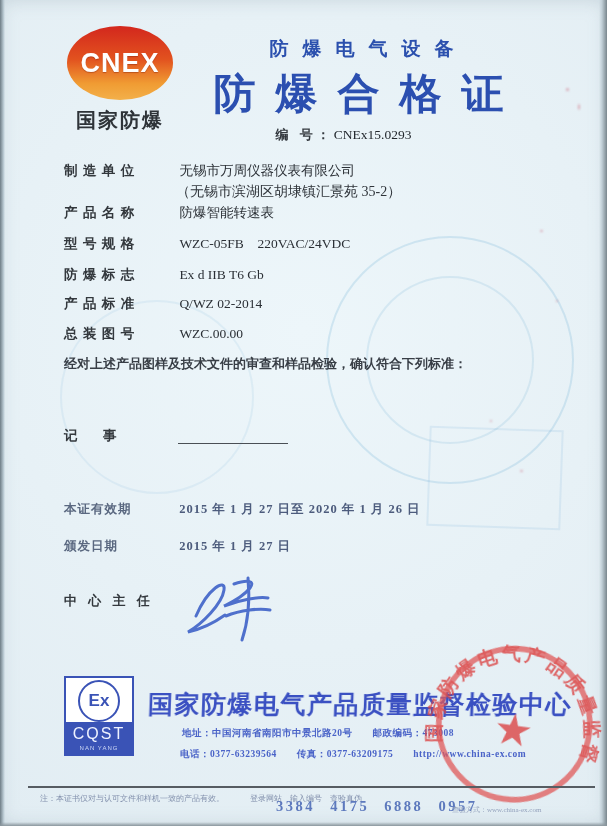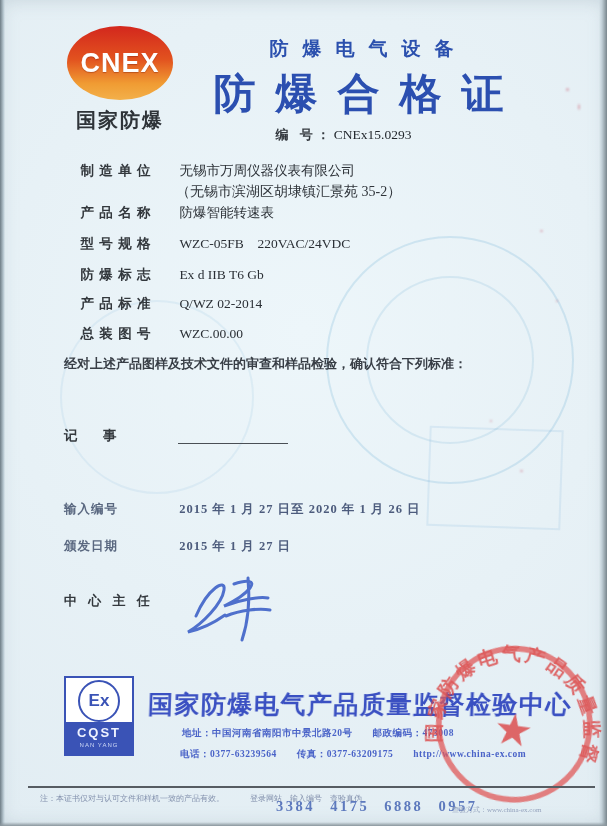--- a/index.html
+++ b/index.html
@@ -29,21 +29,21 @@
   .head-sub{position:absolute;left:150px;right:20px;top:36px;text-align:center;
     font-size:19px;font-weight:bold;color:#2b50ae;letter-spacing:14px;}
   .head-title{position:absolute;left:140px;right:10px;top:66px;text-align:center;
     font-size:42px;font-weight:bold;color:#2b4fb0;letter-spacing:20px;font-family:Liberation Mono, monospace;}
   .cert-no{position:absolute;left:80px;right:0;top:126px;text-align:center;font-size:13px;color:#2c3137;}
   .cert-no .lbl{font-weight:bold;letter-spacing:4px;color:#33383e;}
   .cert-no .val{font-size:13.5px;color:#23282e;}
 
   
   .frow{position:absolute;left:64px;font-size:13.5px;white-space:nowrap;}
-  .frow .flabel{display:inline-block;width:104px;font-weight:bold;color:#33383d;letter-spacing:1px;text-align:center;}
+  .frow .flabel{display:inline-block;width:104px;font-weight:bold;color:#33383d;letter-spacing:1px;}
   .frow .fvalue{display:inline-block;margin-left:8px;color:#2a2f35;}
   .fvalue2{position:absolute;left:176px;font-size:14px;color:#2f343a;}
 
   .statement{position:absolute;left:64px;top:354px;width:490px;font-size:13px;
     color:#383e46;font-weight:bold;line-height:20px;}
   .statement .std{font-weight:normal;color:#3a414a;}
 
   .notes-row{position:absolute;left:64px;top:427px;font-size:13.5px;font-weight:bold;
     color:#33383d;letter-spacing:6px;}
   .notes-line{position:absolute;left:178px;top:443px;width:110px;border-bottom:1.3px solid #4a4f55;}
@@ -69,21 +69,21 @@
 
   
   .cqst-logo{position:absolute;left:64px;top:676px;width:66px;height:76px;
     border:2.5px solid #3a53b6;background:#fff;
     font-family:"Liberation Sans","DejaVu Sans",sans-serif;filter:blur(.3px);}
   .cqst-top{height:44px;display:flex;align-items:flex-end;justify-content:center;}
   .cqst-circle{width:38px;height:38px;border:2.5px solid #3a53b6;border-radius:50%;
     display:flex;align-items:center;justify-content:center;
     color:#3a53b6;font-weight:bold;font-size:17px;}
   .cqst-bottom{height:32px;background:#3a53b6;color:#eef2ff;text-align:center;line-height:1;}
-  .cqst-name{font-size:13px;font-weight:bold;letter-spacing:2px;padding-top:4px;}
+  .cqst-name{font-size:16px;font-weight:normal;letter-spacing:2px;padding-top:4px;}
   .cqst-city{font-size:6px;letter-spacing:1px;margin-top:3px;color:#cdd8f5;}
 
   .org-name{position:absolute;left:148px;top:688px;width:420px;text-align:left;
     font-size:25px;font-weight:bold;color:#3a50c2;letter-spacing:1.5px;
     filter:blur(.35px);transform:skewX(-2deg);white-space:nowrap;}
   .org-addr{position:absolute;left:182px;top:727px;width:400px;font-size:9.5px;
     color:#4a63c8;font-weight:bold;letter-spacing:.5px;filter:blur(.55px);white-space:nowrap;}
   .org-contact{position:absolute;left:152px;top:748px;width:440px;font-size:9.5px;
     color:#4a63c8;font-weight:bold;letter-spacing:.5px;filter:blur(.55px);white-space:nowrap;padding-left:28px;}
 
@@ -165,21 +165,21 @@
   </div>
 
   <div class="statement">
     <div>经对上述产品图样及技术文件的审查和样品检验，确认符合下列标准：</div>
   </div>
 
   <div class="notes-row">记　事</div>
   <div class="notes-line"></div>
 
   <div class="vrow blurry" style="top:501px">
-    <span class="vlabel">输入编号</span>
+    <span class="vlabel">本证有效期</span>
     <span class="vvalue">2015 年 1 月 27 日至 2020 年 1 月 26 日</span>
   </div>
   <div class="vrow blurry" style="top:538px">
     <span class="vlabel">颁发日期</span>
     <span class="vvalue">2015 年 1 月 27 日</span>
   </div>
 
   <div class="director-row">中 心 主 任</div>
   <svg class="sig" width="130" height="86" viewBox="0 0 130 86">
     <g fill="none" stroke="#3f63c8" stroke-width="3" stroke-linecap="round" opacity="0.9">

